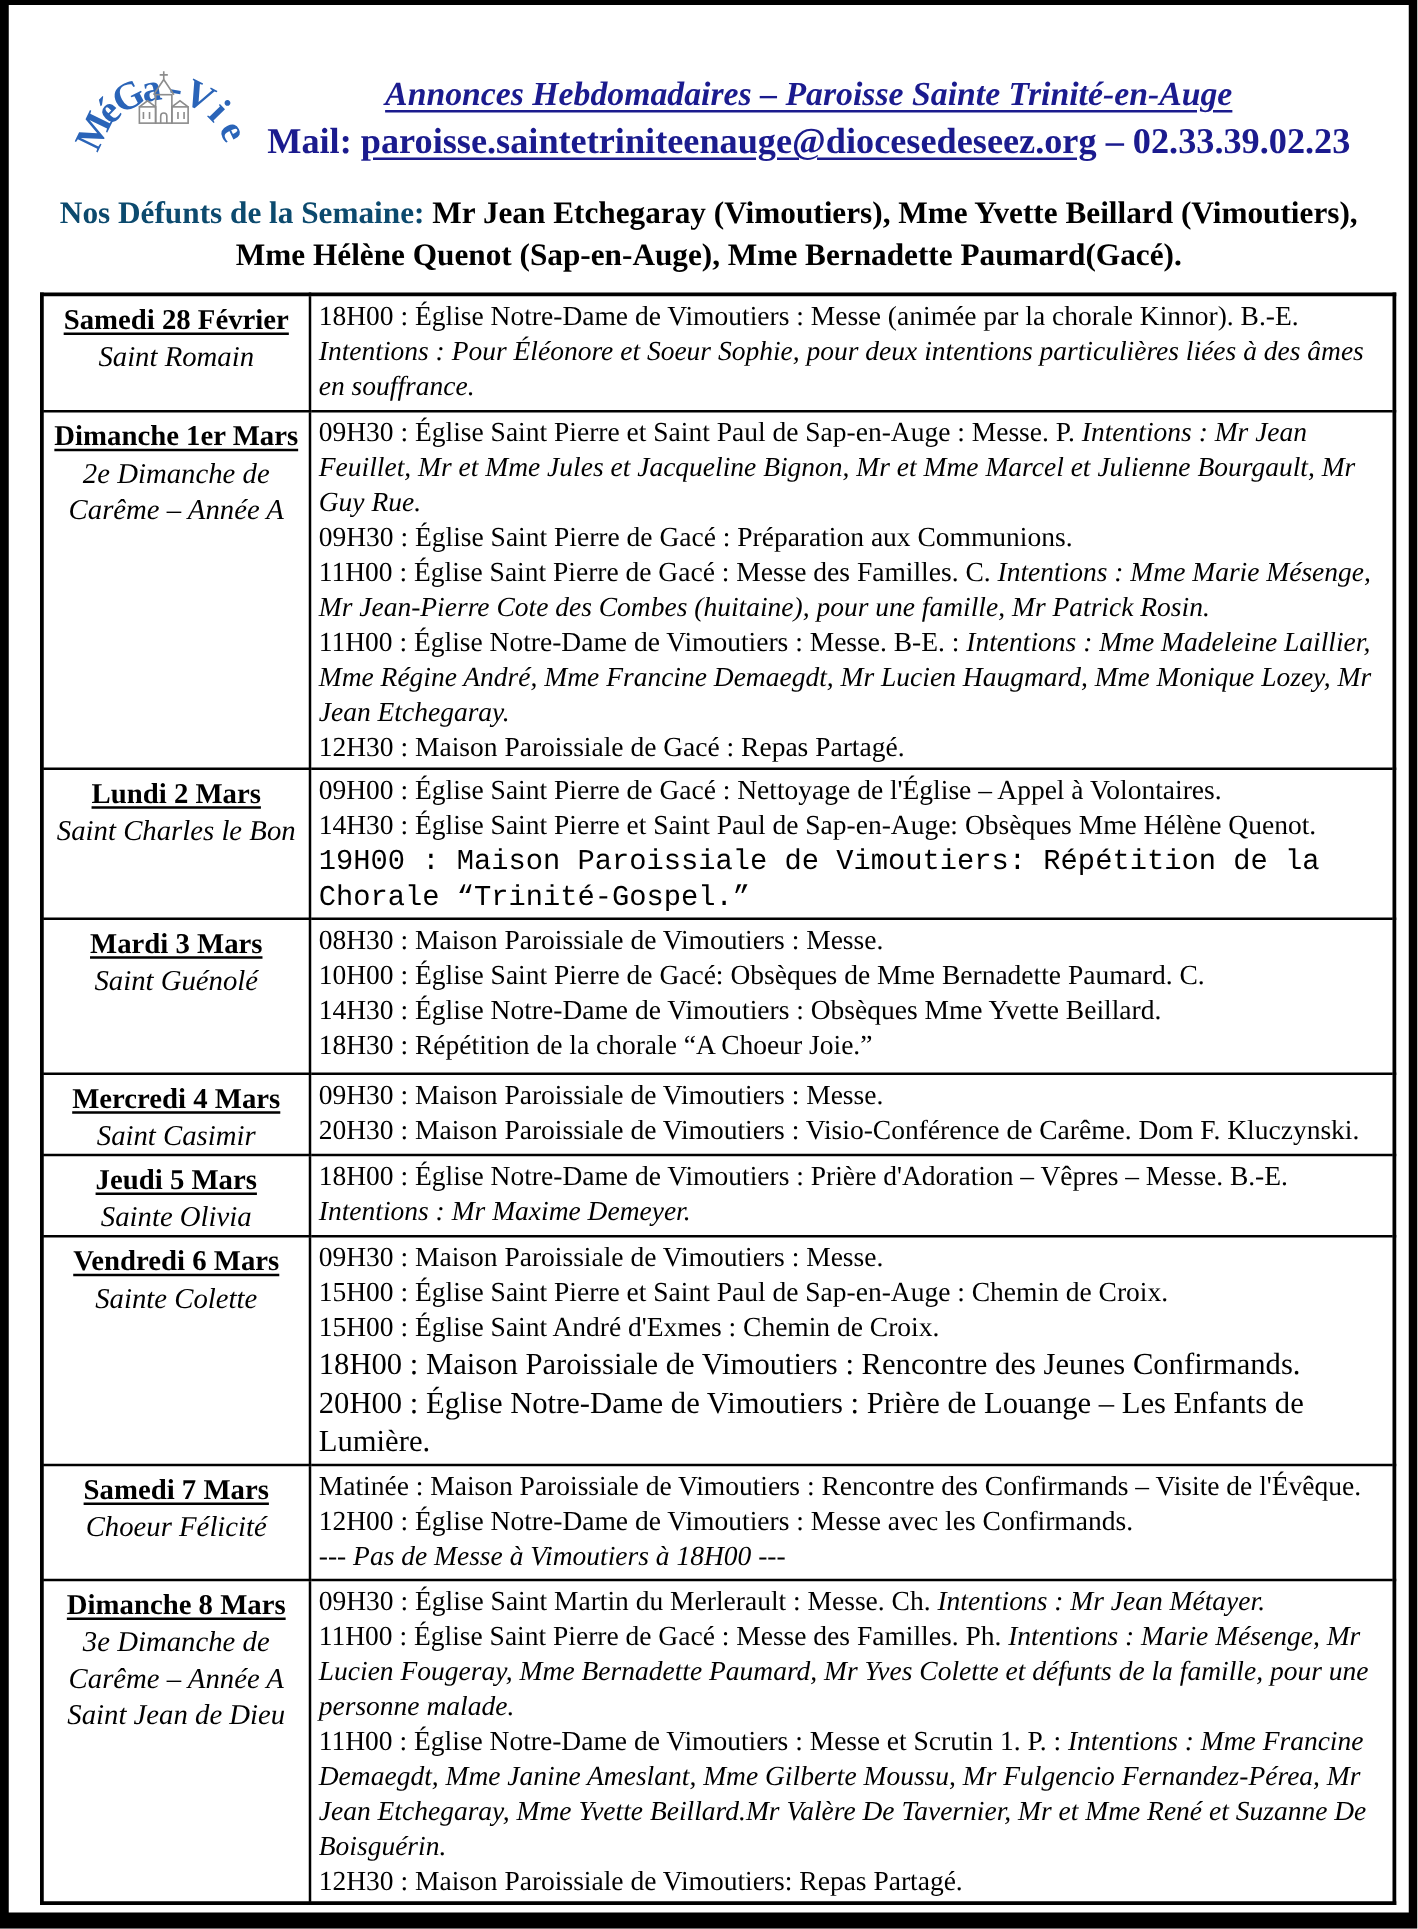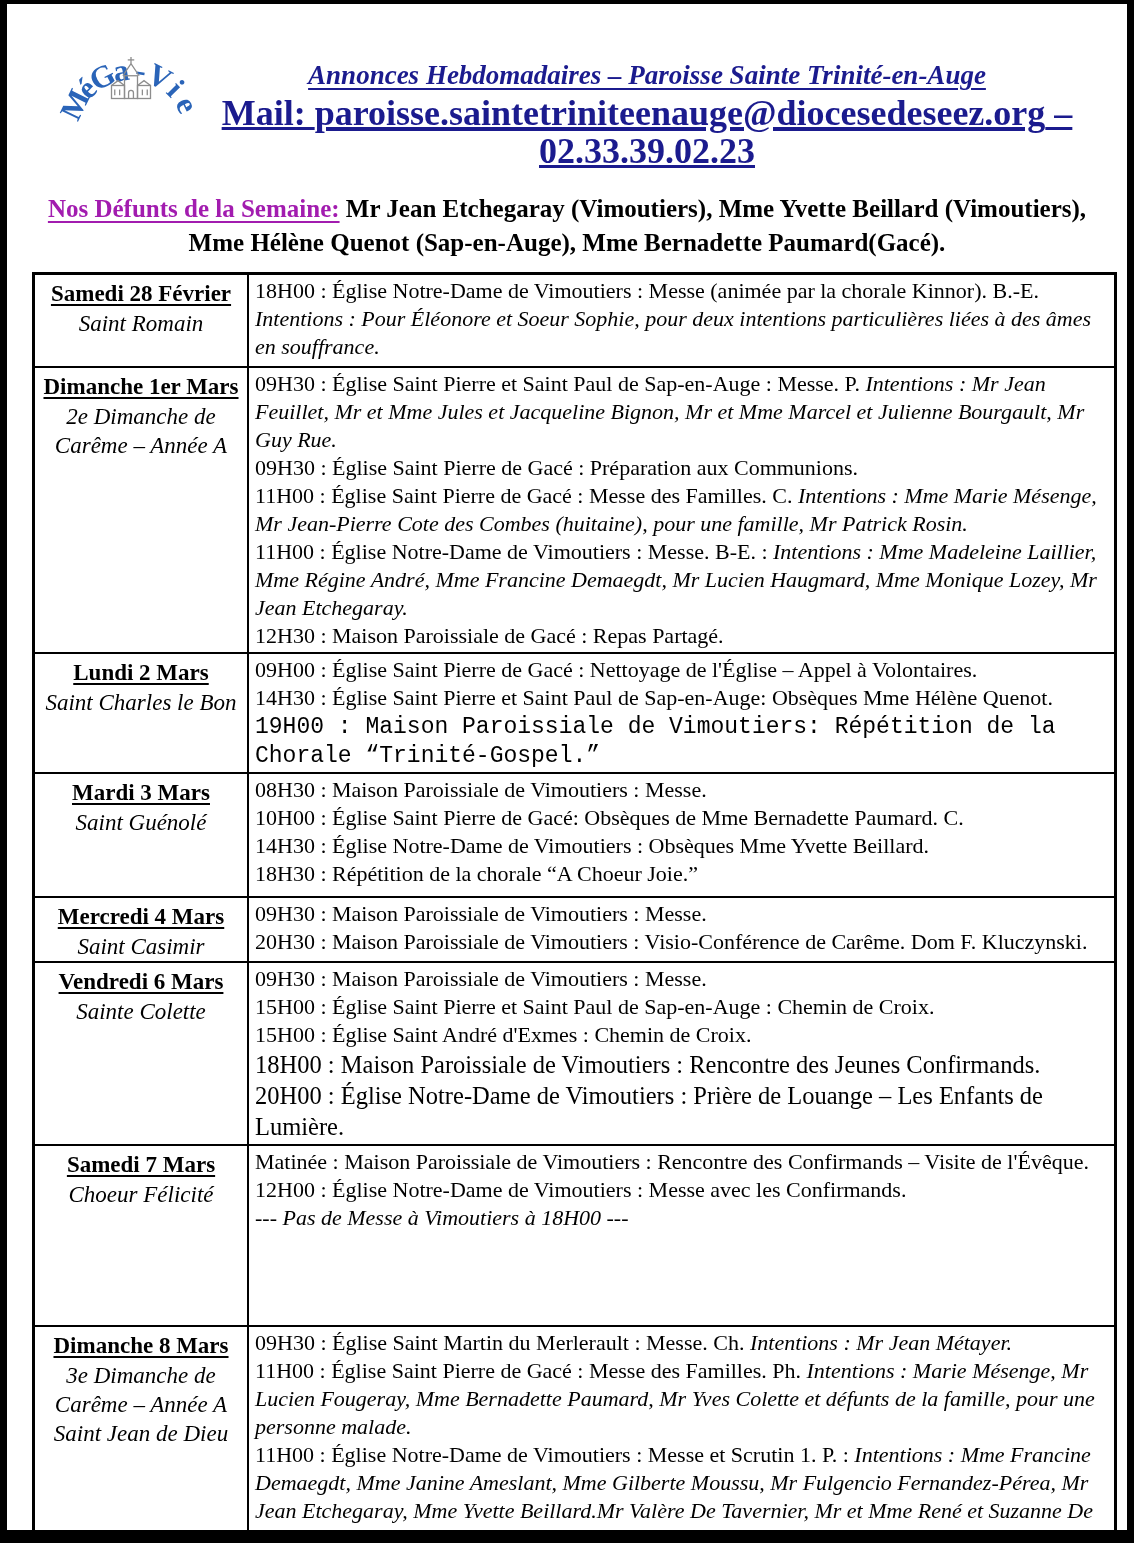--- a/index.html
+++ b/index.html
@@ -36,32 +36,32 @@
   
   .header{
     text-align:center;
     padding:52px 40px 0 200px;
     color:#1b1b8e;
     font-weight:bold;
   }
   .hdr-title{font-size:27px;font-style:italic;line-height:38px;
     text-decoration:underline;text-decoration-thickness:2px;text-underline-offset:4px;}
   .hdr-subtitle{font-size:27px;font-style:italic;line-height:38px;}
-  .hdr-mail{font-size:36px;line-height:38px;text-decoration:underline;}
+  .hdr-mail{font-size:29px;line-height:38px;}
   .email{color:inherit;text-decoration:underline;text-decoration-thickness:2px;text-underline-offset:4px;cursor:pointer;}
 
   
   .defunts{
     margin-top:22px;
     padding:0 30px;
     text-align:center;
     font-weight:bold;
     font-size:25px;line-height:34px;
   }
-  .defunts-label{color:#a21caf;text-decoration:underline;text-decoration-thickness:2px;text-underline-offset:4px;}
+  .defunts-label{color:#0c4a6e;text-decoration-thickness:2px;text-underline-offset:4px;}
   .defunts-text{color:#000;}
 
   
   table.schedule{
     border-collapse:collapse;
     margin:12px 0 0 25px;
     width:1085px;
     table-layout:fixed;
     border:3px solid #000;
   }
@@ -181,20 +181,30 @@
             <div class="day-name">Mercredi 4 Mars</div>
             <div class="day-sub">Saint Casimir</div>
           </td>
           <td class="events-cell">
             <p class="event-line"><span>09H30 : Maison Paroissiale de Vimoutiers : Messe.</span></p>
             <p class="event-line"><span>20H30 : Maison Paroissiale de Vimoutiers : Visio-Conférence de Carême. Dom F. Kluczynski.</span></p>
           </td>
         </tr>
         <tr>
           <td class="day-cell">
+            <div class="day-name">Jeudi 5 Mars</div>
+            <div class="day-sub">Sainte Olivia</div>
+          </td>
+          <td class="events-cell">
+            <p class="event-line"><span>18H00 : Église Notre-Dame de Vimoutiers : Prière d'Adoration – Vêpres – Messe. B.-E.</span></p>
+            <p class="event-line"><span class="seg-italic">Intentions : Mr Maxime Demeyer.</span></p>
+          </td>
+        </tr>
+        <tr>
+          <td class="day-cell">
             <div class="day-name">Vendredi 6 Mars</div>
             <div class="day-sub">Sainte Colette</div>
           </td>
           <td class="events-cell">
             <p class="event-line"><span>09H30 : Maison Paroissiale de Vimoutiers : Messe.</span></p>
             <p class="event-line"><span>15H00 : Église Saint Pierre et Saint Paul de Sap-en-Auge : Chemin de Croix.</span></p>
             <p class="event-line"><span>15H00 : Église Saint André d'Exmes : Chemin de Croix.</span></p>
             <p class="event-line"><span class="seg-large">18H00 : Maison Paroissiale de Vimoutiers : Rencontre des Jeunes Confirmands.</span></p>
             <p class="event-line"><span class="seg-large">20H00 : Église Notre-Dame de Vimoutiers : Prière de Louange – Les Enfants de Lumière.</span></p>
           </td>

